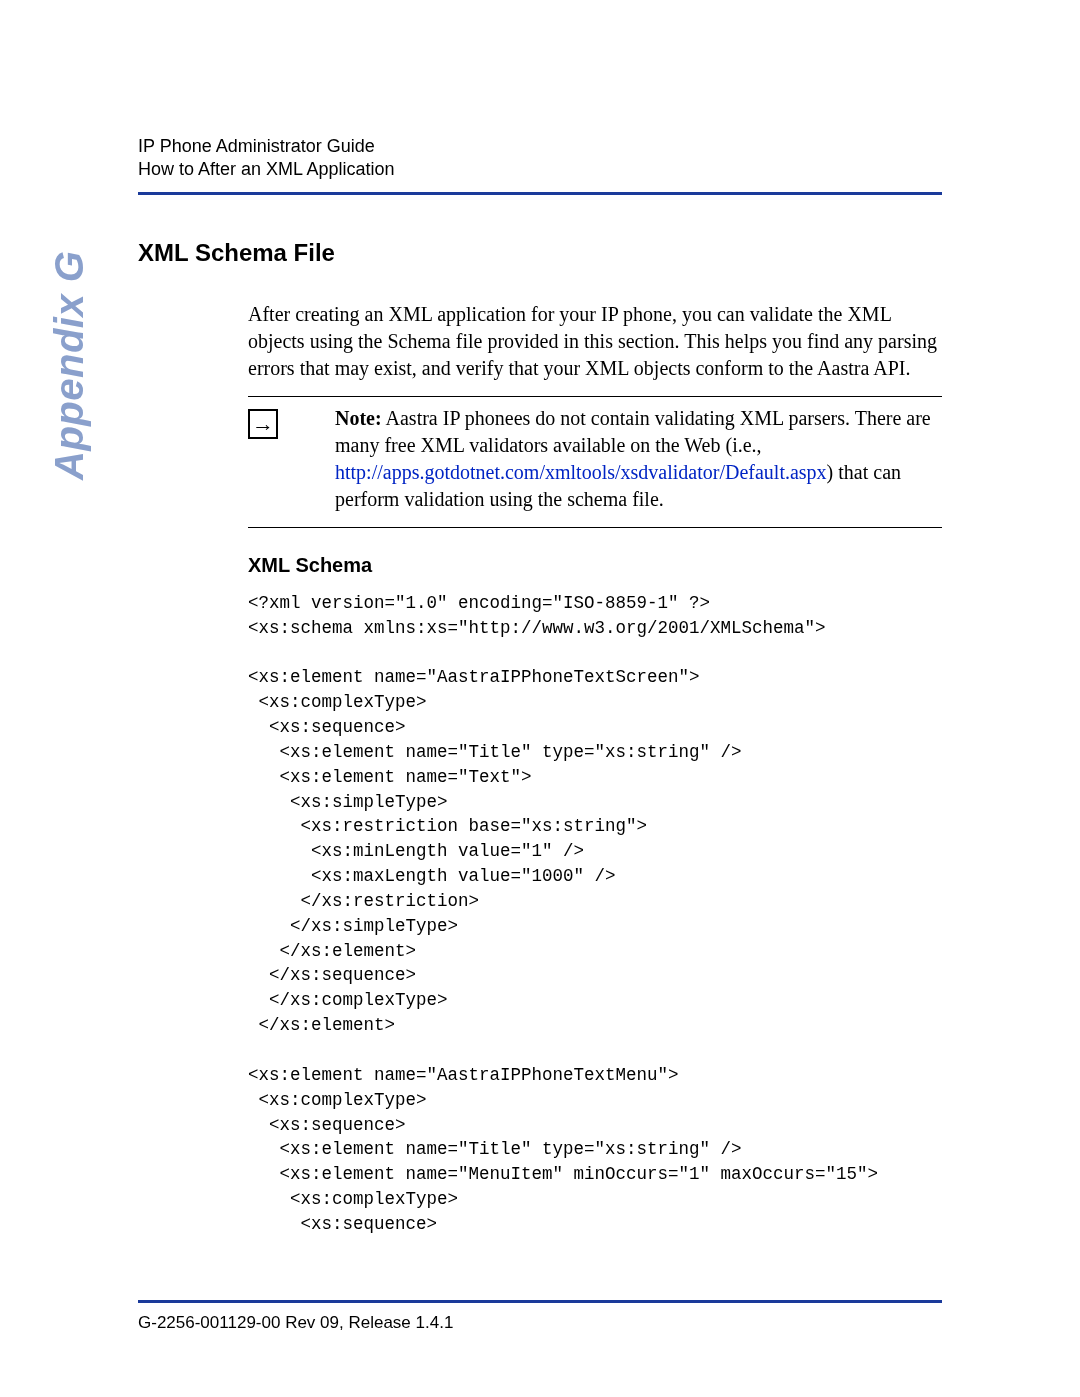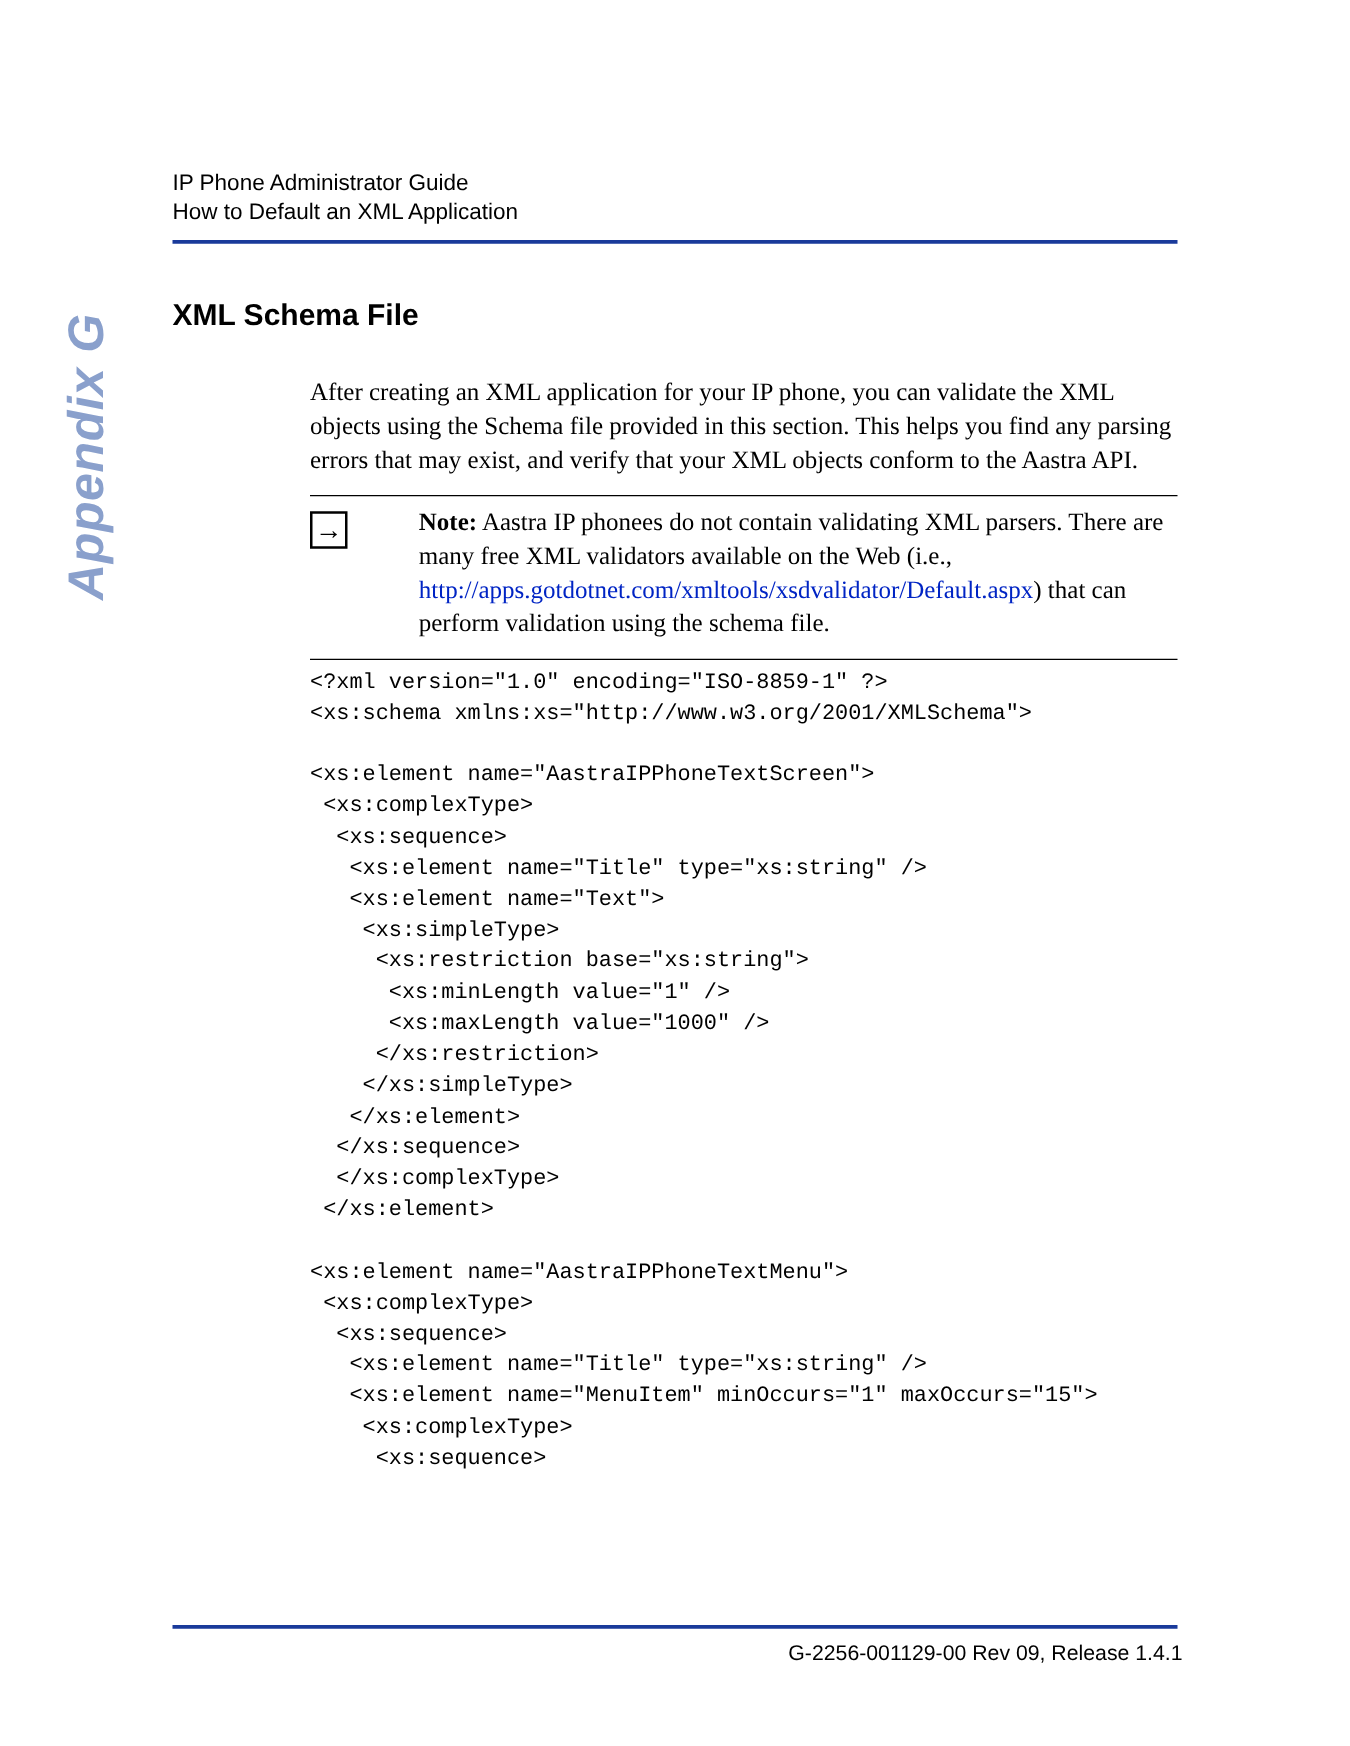--- a/index.html
+++ b/index.html
@@ -120,32 +120,32 @@
     border: none;
     border-top: 3px solid #1a3a9a;
     margin: 0;
   }
   .footer {
     position: absolute;
     left: 138px;
     right: 134px;
     bottom: 64px;
     display: flex;
-    justify-content: flex-end;
+    justify-content: flex-start;
     font-family: Arial, Helvetica, sans-serif;
     font-size: 17px;
   }
 </style>
 </head>
 <body>
 
 <div class="page">
 
   <div class="header-line1">IP Phone Administrator Guide</div>
-  <div class="header-line2">How to Default an XML Application</div>
+  <div class="header-line2">How to After an XML Application</div>
   <hr class="header-rule">
 
   <div class="side-tab-wrap">
     <div class="side-tab-inner">Appendix G</div>
   </div>
 
   <div class="section-title">XML Schema File</div>
 
   <div class="body-block">
     <div class="intro">After creating an XML application for your IP phone, you can validate the XML objects using the Schema file provided in this section. This helps you find any parsing errors that may exist, and verify that your XML objects conform to the Aastra API.</div>
@@ -154,20 +154,21 @@
     <div class="note-row">
       <div class="note-icon-cell">
         <div class="note-icon">→</div>
       </div>
       <div class="note-text">
         <b>Note:</b><span> Aastra IP phonees do not contain validating XML parsers. There are many free XML validators available on the Web (i.e., </span><a href="#" class="note-link">http://apps.gotdotnet.com/xmltools/xsdvalidator/Default.aspx</a><span>) that can perform validation using the schema file.</span>
       </div>
     </div>
     <hr class="note-rule">
 
+    <div class="subheading">XML Schema</div>
 
     <div class="code">&lt;?xml version="1.0" encoding="ISO-8859-1" ?&gt;
 &lt;xs:schema xmlns:xs="http://www.w3.org/2001/XMLSchema"&gt;
 
 &lt;xs:element name="AastraIPPhoneTextScreen"&gt;
  &lt;xs:complexType&gt;
   &lt;xs:sequence&gt;
    &lt;xs:element name="Title" type="xs:string" /&gt;
    &lt;xs:element name="Text"&gt;
     &lt;xs:simpleType&gt;

